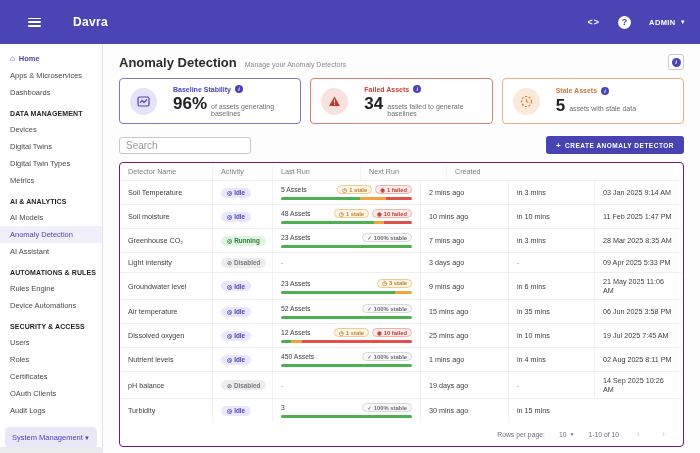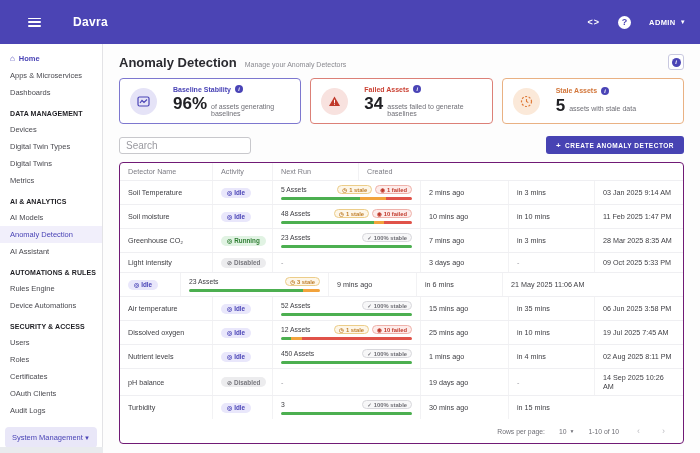--- a/index.html
+++ b/index.html
@@ -138,24 +138,24 @@
           <div>Apps &amp; Microservices</div>
         </div>
         <div class="sb-item">
           <div>Dashboards</div>
         </div>
         <div class="sb-section">DATA MANAGEMENT</div>
         <div class="sb-item">
           <div>Devices</div>
         </div>
         <div class="sb-item">
+          <div>Digital Twins</div>
+        </div>
+        <div class="sb-item">
           <div>Digital Twin Types</div>
-        </div>
-        <div class="sb-item">
-          <div>Digital Twins</div>
         </div>
         <div class="sb-item">
           <div>Metrics</div>
         </div>
         <div class="sb-section">AI &amp; ANALYTICS</div>
         <div class="sb-item">
           <div>AI Models</div>
         </div>
         <div class="sb-item selected">
           <div>Anomaly Detection</div>
@@ -266,20 +266,21 @@
           <button class="create-btn">
             <span class="plus">+</span>
             <span>CREATE ANOMALY DETECTOR</span>
           </button>
         </div>
 
         <div class="table-card">
           <div class="trow thead">
               <div class="tcell col-detector">Detector Name</div>
               <div class="tcell col-activity">Activity</div>
+              <div class="tcell col-last">Last Run</div>
               <div class="tcell col-next">Next Run</div>
               <div class="tcell col-created">Created</div>
             </div>
           <div id="tbody">
               <div class="trow">
                 <div class="tcell col-detector">Soil Temperature</div>
                 <div class="tcell col-activity">
                   <div class="act-badge act-idle">
                     <div style="font-size: 6px;">◎</div>
                     <div>Idle</div>
@@ -371,23 +372,24 @@
                 <div class="tcell col-detector">Light intensity</div>
                 <div class="tcell col-activity">
                   <div class="act-badge act-disabled">
                     <div style="font-size: 6px;">⊘</div>
                     <div>Disabled</div>
                   </div>
                 </div>
                 <div class="tcell col-assets dash-cell">-</div>
                 <div class="tcell col-last">3 days ago</div>
                 <div class="tcell col-next dash-cell">-</div>
-                <div class="tcell col-created">09 Oct 2025 5:33 PM</div>
-              </div>
-              <div class="trow">
+                <div class="tcell col-created">09 Apr 2025 5:33 PM</div>
+              </div>
+              <div class="trow">
+                <div class="tcell col-detector">Groundwater level</div>
                 <div class="tcell col-activity">
                   <div class="act-badge act-idle">
                     <div style="font-size: 6px;">◎</div>
                     <div>Idle</div>
                   </div>
                 </div>
                 <div class="tcell col-assets">
                   <div class="assets-top">
                     <div class="assets-label">23 Assets</div>
                     <div class="asset-badges">

